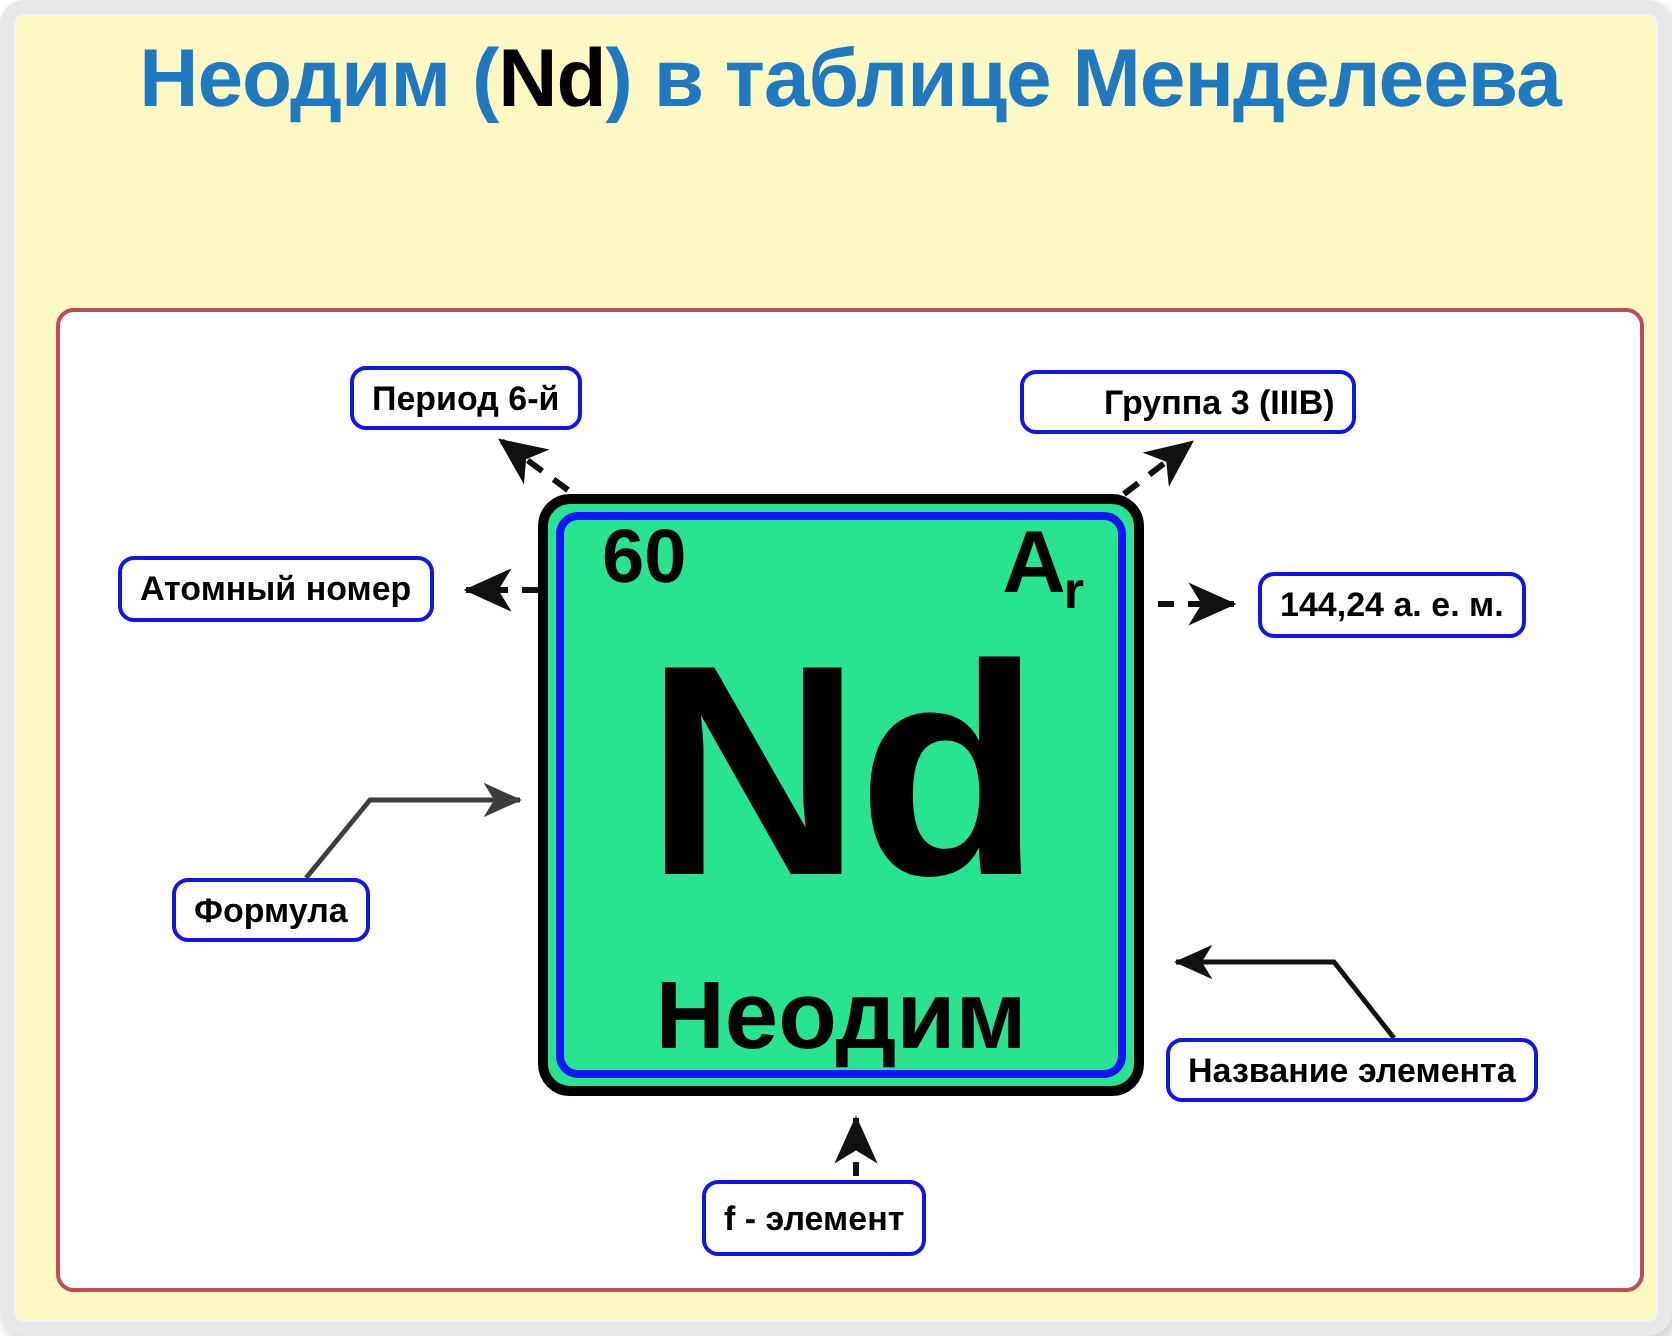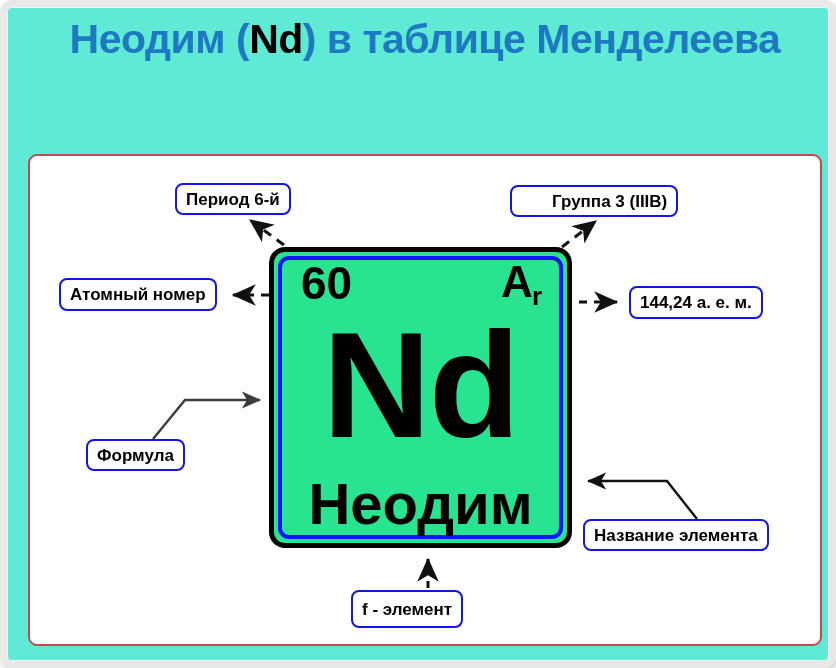--- a/index.html
+++ b/index.html
@@ -13,21 +13,21 @@
     font-family: "Liberation Sans", sans-serif;
     overflow: hidden;
   }
 
   
   #page {
     position: relative;
     width: 836px;
     height: 668px;
     box-sizing: border-box;
-    background: #5eead4;
+    background: #fef9c3;
     border: 7px solid #e8e8e8;
     border-radius: 12px;
     box-shadow: inset 0 0 0 1px #f4f4f4, 2px 3px 6px rgba(120,120,120,.35);
     overflow: hidden;
   }
 
   
   #title {
     position: absolute;
     left: 0;
@@ -76,21 +76,21 @@
     right: 4px;
     bottom: 4px;
     border: 4px solid #1414ff;
     border-radius: 11px;
     pointer-events: none;
   }
   #atomic-number {
     position: absolute;
     left: 27px;
     top: 8px;
-    font-size: 46px;
+    font-size: 38px;
     font-weight: bold;
     color: #000;
     line-height: 1;
   }
   #ar-label {
     position: absolute;
     right: 24px;
     top: 8px;
     font-size: 44px;
     font-weight: bold;
@@ -115,21 +115,21 @@
     color: #000;
     line-height: 1.08;
     letter-spacing: -2px;
   }
   #element-name {
     position: absolute;
     left: 0;
     right: 0;
     bottom: 10px;
     text-align: center;
-    font-size: 58px;
+    font-size: 48px;
     font-weight: bold;
     color: #000;
     line-height: 1;
   }
 
   
   .callout {
     position: absolute;
     box-sizing: border-box;
     background: #ffffff;

